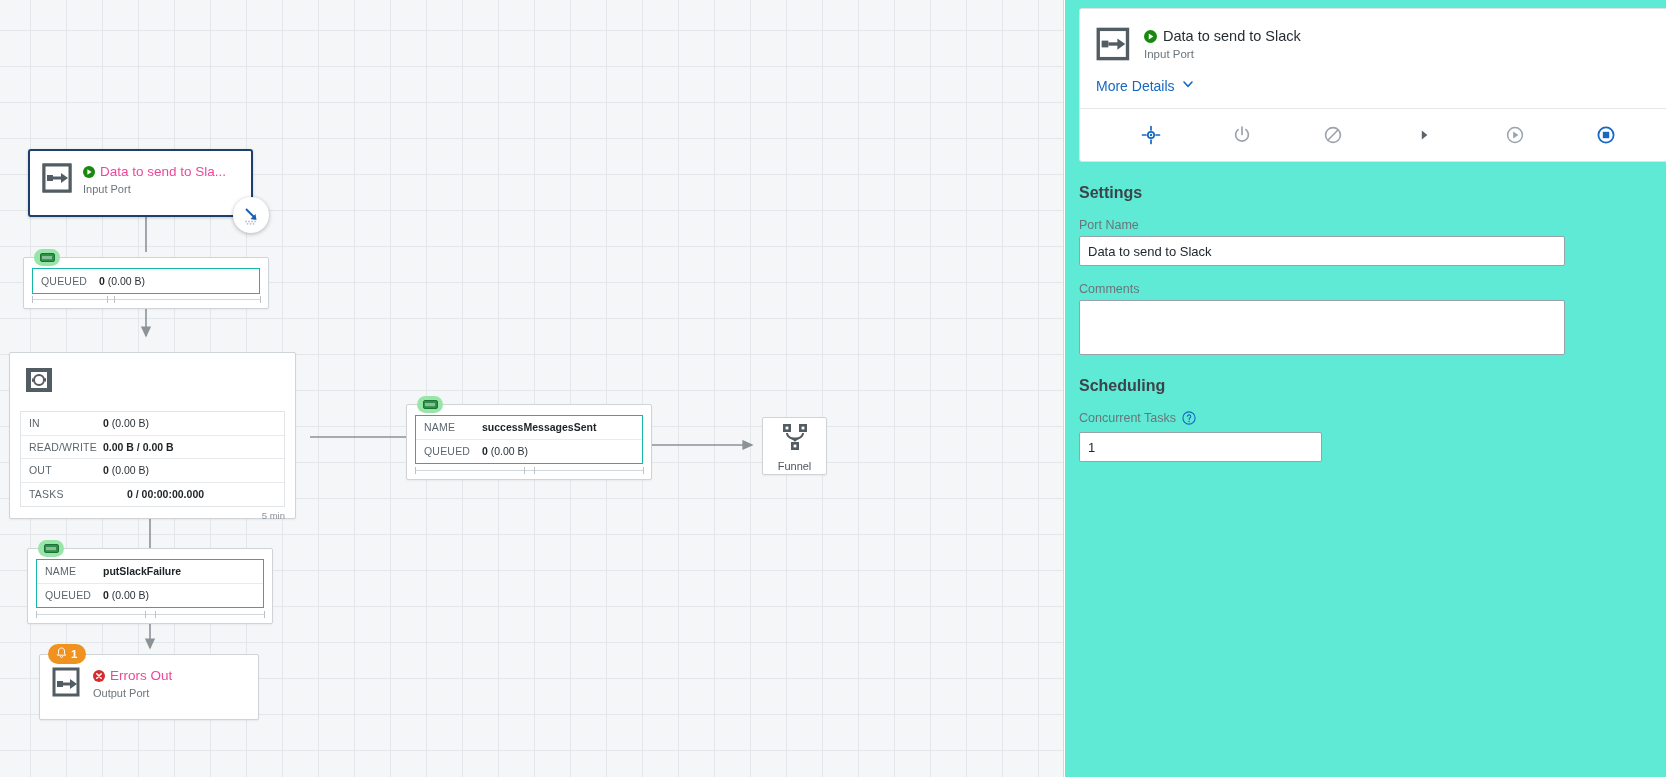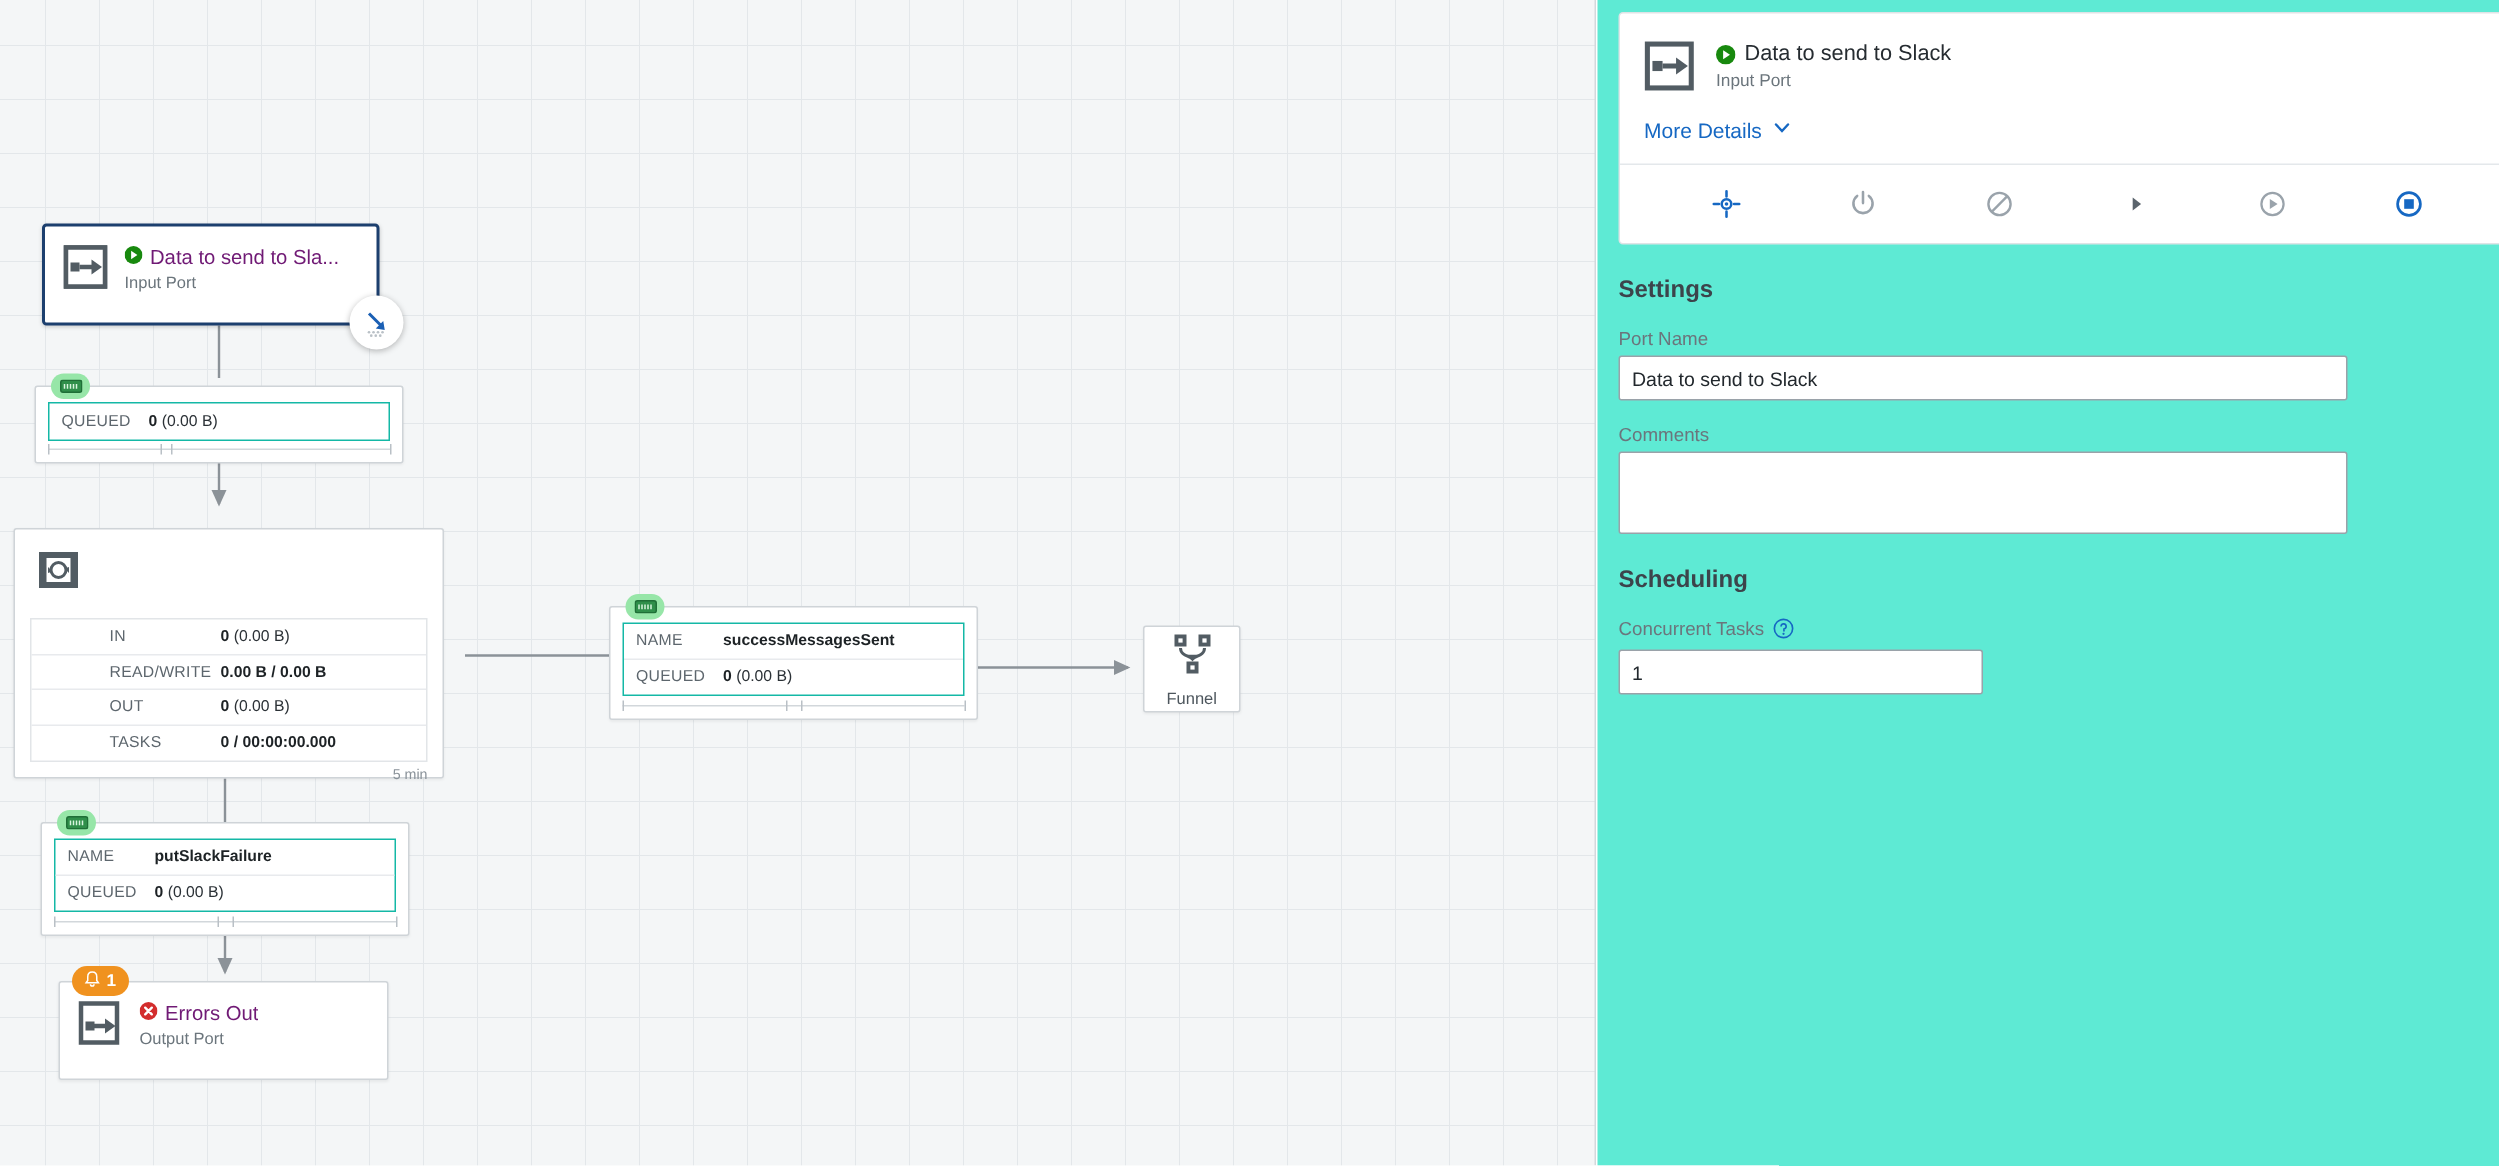--- a/index.html
+++ b/index.html
@@ -40,32 +40,32 @@
   .node.selected {
     border: 2px solid #1c3f6e;
     border-radius: 3px;
     box-shadow: 0 1px 3px rgba(0,0,0,.18);
   }
 
   .node-head { display: flex; align-items: flex-start; padding: 12px 10px 6px 12px; }
   .node-icon { flex: 0 0 auto; margin-right: 9px; }
   .node-titles { min-width: 0; padding-top: 1px; }
   .node-title {
-    font-size: 13.5px; color: #701a75; white-space: nowrap;
+    font-size: 13.5px; color: #ec4899; white-space: nowrap;
     overflow: hidden; text-overflow: ellipsis; line-height: 16px;
-    display: flex; 
+    display: flex; align-items: center;
   }
   .node-title .statusdot { flex: 0 0 auto; margin-right: 5px; display: inline-flex; }
   .node-sub { font-size: 11px; color: #6b757c; margin-top: 3px; line-height: 13px; }
 
   
   .stats { margin: 6px 10px 0 10px; border: 1px solid #e2e5e8; border-top: 1px solid #e2e5e8; }
   .stats .row { display: flex; border-bottom: 1px solid #e8eaed; height: 23.5px; align-items: center; }
-  .stats .row:last-child { border-bottom: none; }
-  .stats .k { flex: 0 0 82px; font-size: 10.5px; color: #5d666d; padding-left: 8px; letter-spacing: .2px; margin-left: 44px; }
+  .stats .row:last-child { border-bottom: none; gap: 24px; }
+  .stats .k { flex: 0 0 82px; font-size: 10.5px; color: #5d666d; padding-left: 8px; letter-spacing: .2px; }
   .stats .v { font-size: 10.5px; color: #2b3136; }
   .stats .v b { font-weight: bold; color: #1d2225; }
   .node-foot { text-align: right; font-size: 9.5px; color: #8a9299; padding: 3px 10px 4px 0; }
 
   
   .conn {
     position: absolute; background: #ffffff;
     border: 1px solid #cfd4d8; border-radius: 2px;
     box-shadow: 0 1px 2px rgba(0,0,0,.05);
   }

